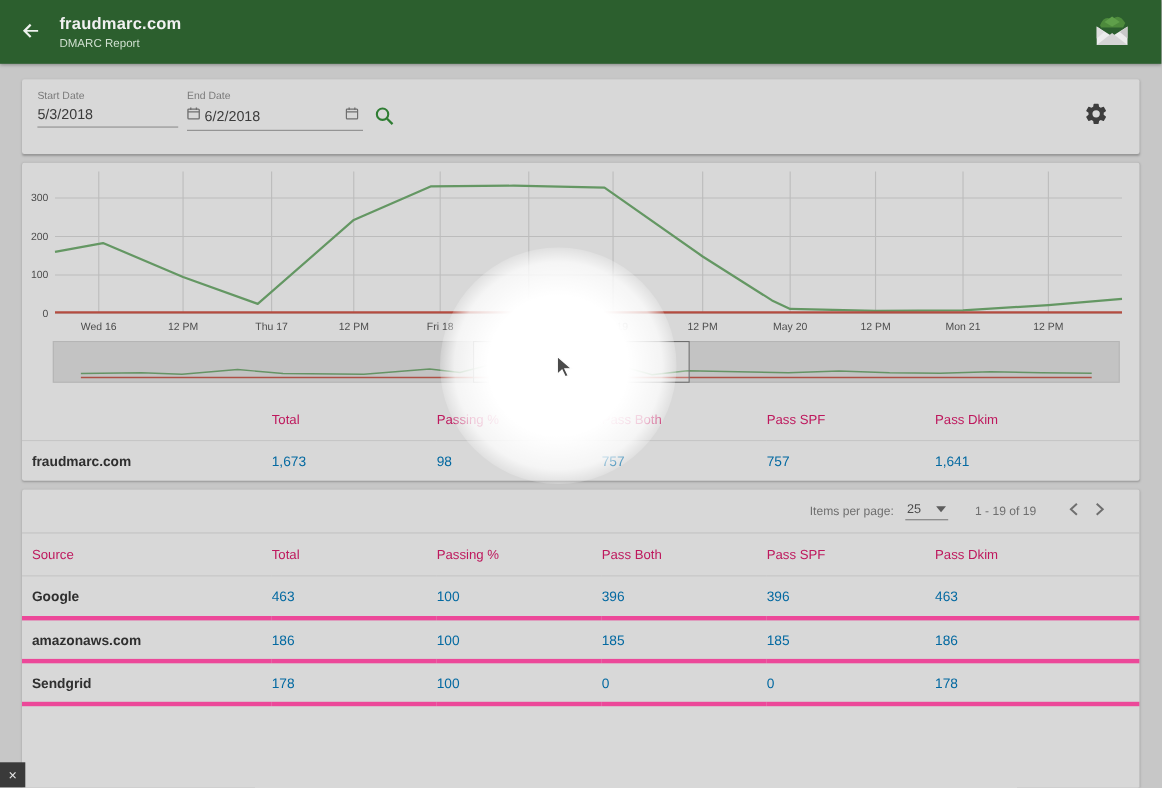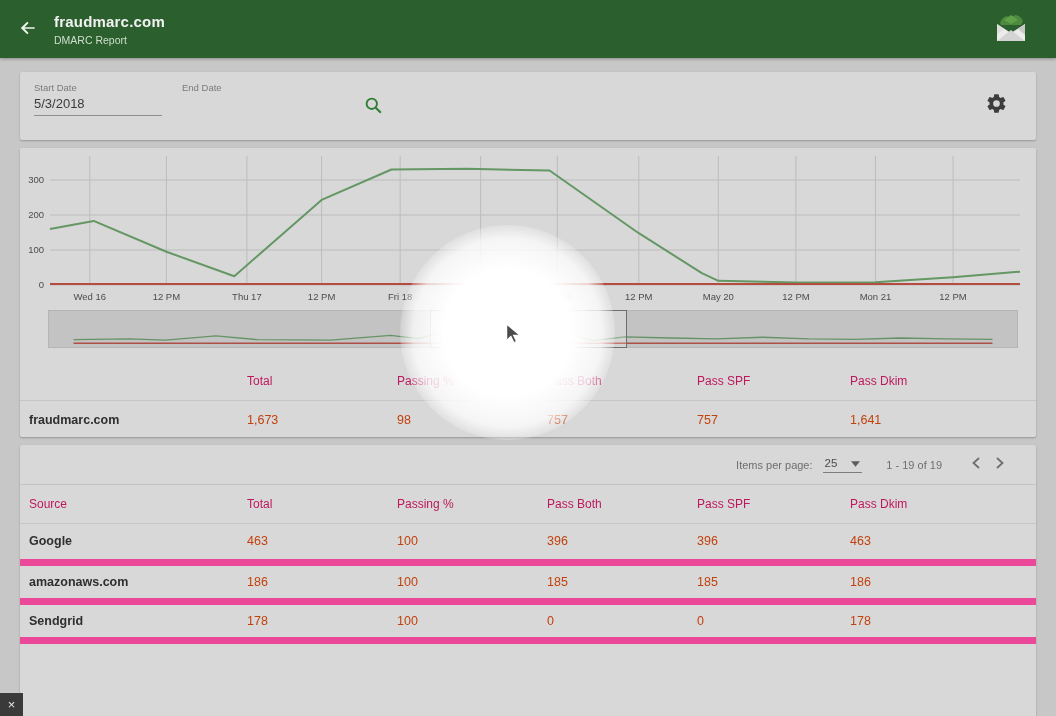--- a/index.html
+++ b/index.html
@@ -9,21 +9,21 @@
   
   .appbar { position:absolute; top:0; left:0; width:1056px; height:58px; background:#2c5f2e; display:flex; align-items:center; box-shadow:0 1px 3px rgba(0,0,0,.3); z-index:5; }
   .back-btn { width:40px; height:40px; margin-left:8px; border:none; background:transparent; display:flex; align-items:center; justify-content:center; cursor:pointer; }
   .titles { margin-left:6px; }
   .app-title { color:#f1f1f1; font-size:15px; font-weight:bold; letter-spacing:.2px; }
   .app-subtitle { color:#cfdfcf; font-size:10.5px; margin-top:4px; }
   .envelope { position:absolute; right:26px; top:11px; }
 
   
   .card { position:absolute; left:20px; width:1016px; background:#d8d8d8; border-radius:2px; box-shadow:0 1px 2px rgba(0,0,0,.25); }
-  .toolbar-card { top:72px; height:68px; padding:10px 14px 0 8px; display:flex; align-items:flex-start;gap:12px; }
+  .toolbar-card { top:72px; height:68px; padding:10px 14px 0 8px; display:flex; align-items:flex-start; }
   .chart-card   { top:148px; height:289px; }
   .table-card   { top:445px; height:275px; overflow:hidden; }
 
   
   .field { display:flex; flex-direction:column; }
   .field-label { font-size:9.5px; color:#7a7a7a; margin-bottom:3px; }
   .field-box { display:flex; align-items:center; border-bottom:1px solid #8d8d8d; padding-bottom:4px; }
   .field-value { font-size:13px; color:#3b3b3b; background:transparent; border:none; outline:none; font-family:inherit; }
   .start-field { width:128px; margin-left:6px; }
   .end-field { width:160px; margin-left:8px; }
@@ -36,26 +36,26 @@
   
   #main-chart { display:block; }
   .brush-wrap { position:relative; height:42px; margin:2px 18px 0 28px; }
   #brush-svg { display:block; background:#cccccc; border:1px solid #bdbdbd; }
   .brush-shade { position:absolute; top:0; height:38px; background:rgba(120,120,120,.10); pointer-events:none; }
   .brush-selection { position:absolute; top:0; height:38px; background:rgba(235,235,235,.28); border:1px solid #6e6e6e; cursor:grab; }
 
   
   table { border-collapse:collapse; table-layout:fixed; width:100%; }
   th { font-size:12px; font-weight:normal; color:#be185d; text-align:left; height:38px; vertical-align:middle; }
-  td { font-size:12.5px; color:#c2410c; height:39px; vertical-align:middle; }
+  td { font-size:12.5px; color:#0369a1; height:39px; vertical-align:middle; }
   td.rowname { font-weight:bold; color:#2f2f2f; }
   .summary-table { margin-top:10px; }
   .summary-table tbody tr { border-top:1px solid #c6c6c6; }
   .source-table thead tr { border-bottom:1px solid #c6c6c6; }
-  .source-table tbody tr { border-bottom:7px solid #ec4899;margin-top:20px; }
+  .source-table tbody tr { border-bottom:4px solid #ec4899;margin-top:20px; }
   col.c0{width:227px;} col.c1{width:150px;} col.c2{width:150px;} col.c3{width:150px;} col.c4{width:153px;}
   th:first-child, td:first-child { padding-left:9px; }
 
   
   .paginator { height:40px; display:flex; align-items:center; justify-content:flex-end; padding-right:24px; border-bottom:1px solid #c2c2c2; font-size:11px; color:#6f6f6f; }
   .ipp-label { margin-right:10px;text-align:center; }
   .ipp-select { display:flex; align-items:end; gap:14px; border-bottom:1px solid #7d7d7d; padding:0 2px 3px 2px; margin-right:24px; cursor:pointer; color:#4c4c4c; font-size:11.5px; }
   .range-label { margin-right:22px; color:#6f6f6f; }
   .pager-btn { border:none; background:transparent; cursor:pointer; padding:4px 8px; }
 
@@ -94,20 +94,39 @@
 
 <section class="card toolbar-card">
   <div class="field start-field">
     <div class="field-label">Start Date</div>
     <div class="field-box">
       <input class="field-value" readonly="" value="5/3/2018" style="">
     </div>
   </div>
   <div class="field end-field">
     <div class="field-label">End Date</div>
+    <div class="field-box">
+      <span class="cal-icon">
+        <svg width="12" height="12" viewBox="0 0 14 14">
+            <rect x="1" y="2.5" width="12" height="10.5" rx="1" fill="none" stroke="#6f6f6f" stroke-width="1.4"></rect>
+            <line x1="1" y1="5.5" x2="13" y2="5.5" stroke="#6f6f6f" stroke-width="1.4"></line>
+            <line x1="4" y1="0.8" x2="4" y2="3.4" stroke="#6f6f6f" stroke-width="1.4"></line>
+            <line x1="10" y1="0.8" x2="10" y2="3.4" stroke="#6f6f6f" stroke-width="1.4"></line>
+          </svg>
+      </span>
+      <input class="field-value" readonly="" style="width: 92px;" value="6/2/2018">
+      <span class="cal-icon cal-icon-right">
+        <svg width="12" height="12" viewBox="0 0 14 14">
+            <rect x="1" y="2.5" width="12" height="10.5" rx="1" fill="none" stroke="#6f6f6f" stroke-width="1.4"></rect>
+            <line x1="1" y1="5.5" x2="13" y2="5.5" stroke="#6f6f6f" stroke-width="1.4"></line>
+            <line x1="4" y1="0.8" x2="4" y2="3.4" stroke="#6f6f6f" stroke-width="1.4"></line>
+            <line x1="10" y1="0.8" x2="10" y2="3.4" stroke="#6f6f6f" stroke-width="1.4"></line>
+          </svg>
+      </span>
+    </div>
   </div>
   <button class="icon-btn search-btn">
     <span>
       <svg width="19" height="19" viewBox="0 0 22 22">
           <circle cx="9" cy="9" r="6" fill="none" stroke="#2f7d33" stroke-width="2.2"></circle>
           <line x1="13.6" y1="13.6" x2="19.5" y2="19.5" stroke="#2f7d33" stroke-width="2.4"></line>
         </svg>
     </span>
   </button>
   <button class="icon-btn gear-btn">

